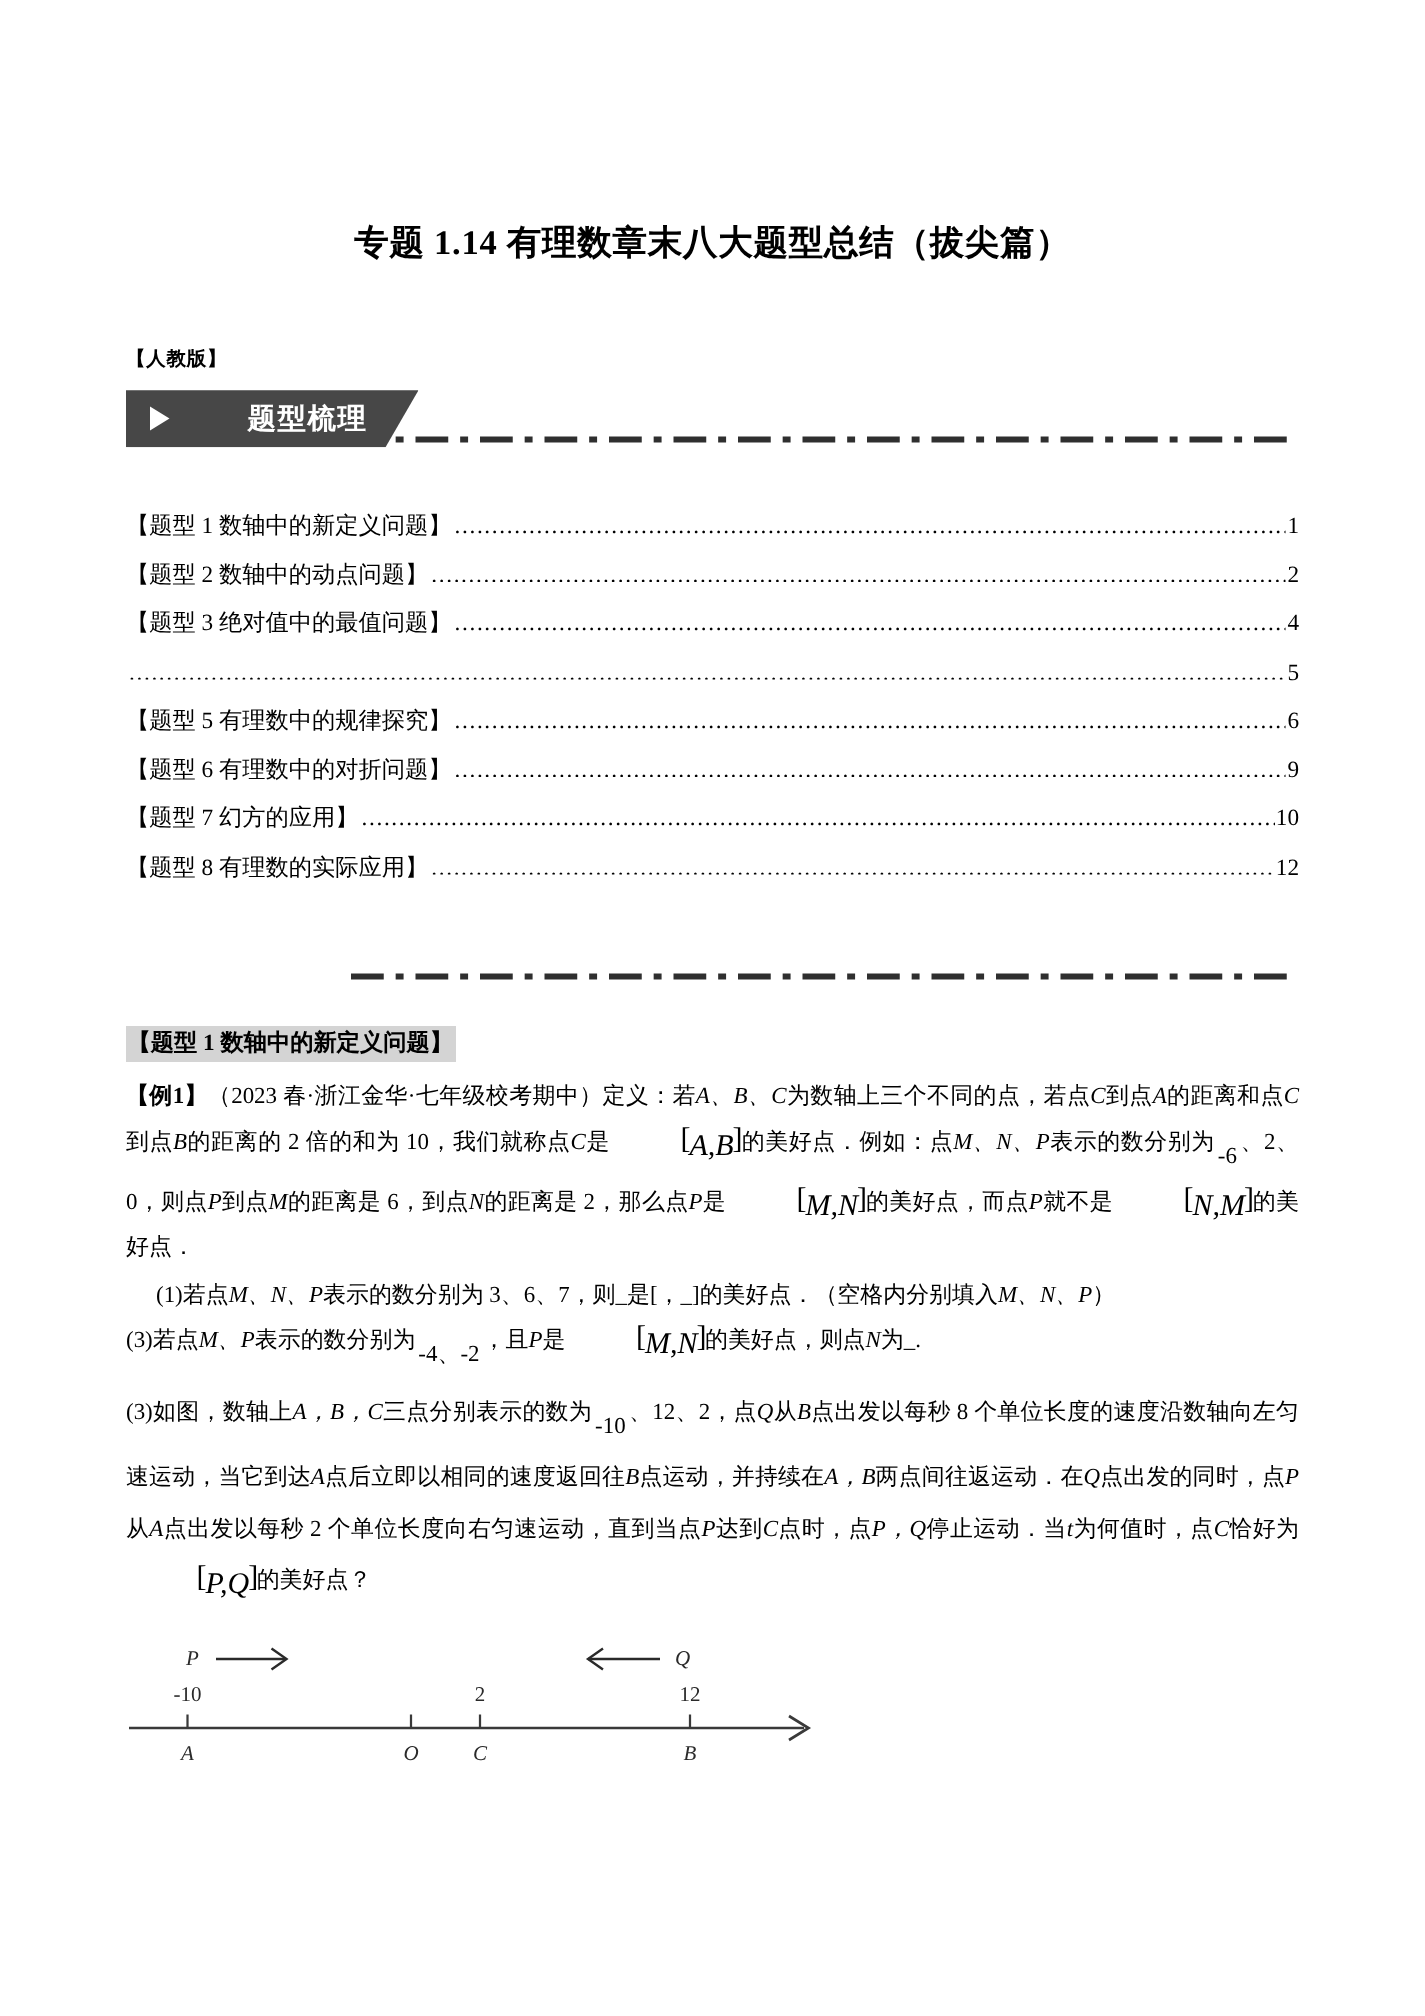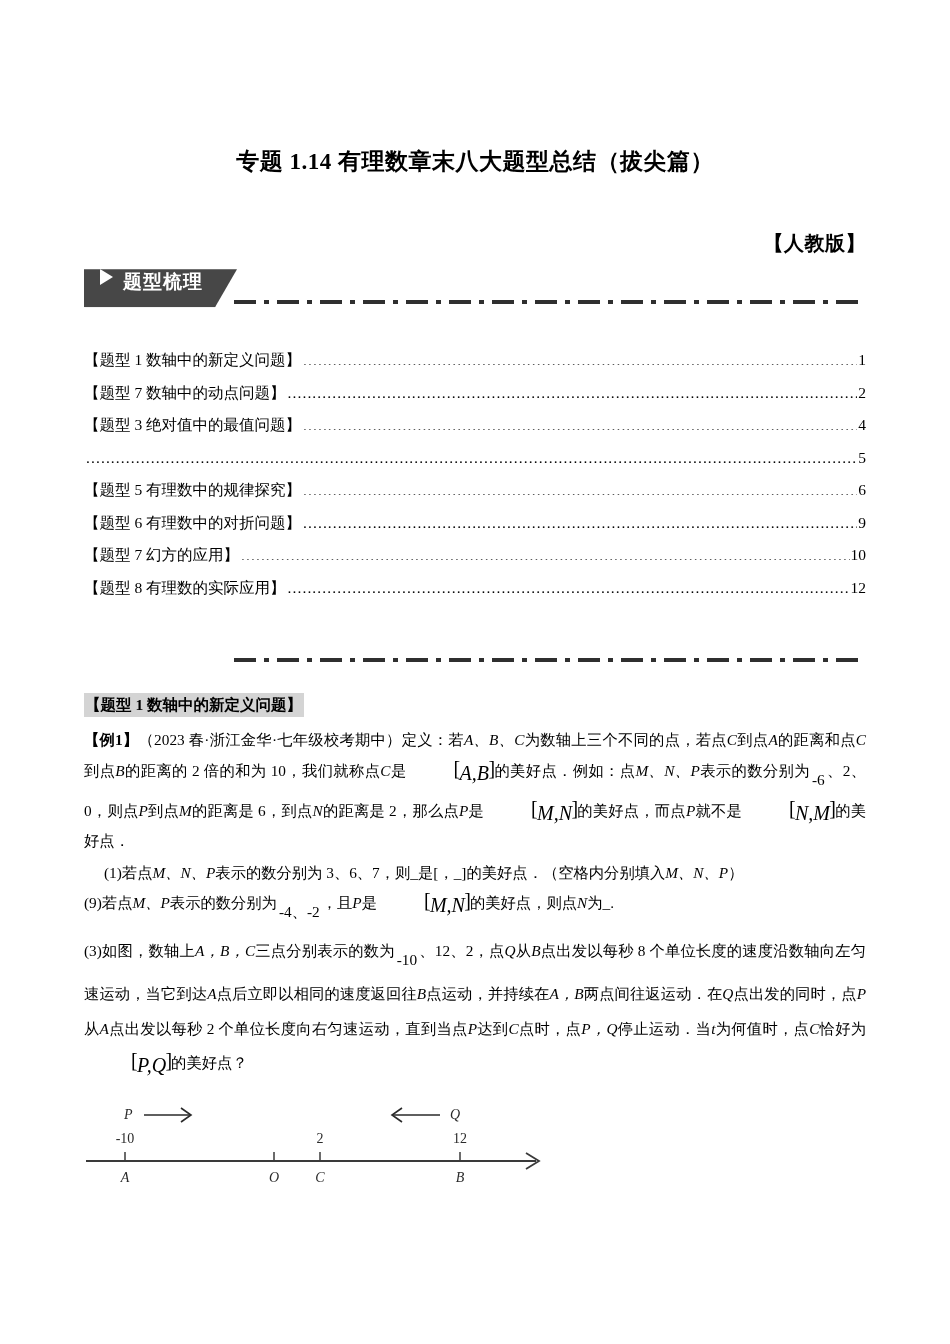--- a/index.html
+++ b/index.html
@@ -36,50 +36,52 @@
     text-align: center;
     font-size: 23px;
     font-weight: bold;
     letter-spacing: 0.5px;
     font-family: "Liberation Serif", "DejaVu Serif", serif;
     line-height: 1.4;
   }
 
   
   .edition {
-    text-align: right;
-    font-size: 20px;
+    text-align: left;
+    font-size: 13px;
     font-weight: bold;
     margin-top: 52px;
     letter-spacing: 0.5px;
   }
 
   
   .section-head {
     position: relative;
     height: 42px;
     margin-top: 12px;
   }
   .badge {
     position: absolute;
     left: 0;
     top: 0;
     height: 38px;
     display: flex;
+    align-items: center;
     padding: 0 34px 0 16px;
     background: #474747;
     color: #ffffff;
     font-size: 19px;
     font-weight: bold;
     font-family: "Liberation Sans", "DejaVu Sans", sans-serif;
     letter-spacing: 1px;
     -webkit-clip-path: polygon(0 0, 100% 0, calc(100% - 22px) 100%, 0 100%);
     clip-path: polygon(0 0, 100% 0, calc(100% - 22px) 100%, 0 100%);
     box-shadow: 0 2px 3px rgba(0,0,0,0.25);
     z-index: 2;
+    gap: 42px;
   }
   .badge .tri {
     width: 0;
     height: 0;
     border-left: 13px solid #ffffff;
     border-top: 8px solid transparent;
     border-bottom: 8px solid transparent;
     margin-right: 10px;
     flex: 0 0 auto;
   }
@@ -215,21 +217,21 @@
     
     <div class="toc">
 
       <div class="toc-row">
         <span class="toc-label">【题型 1  数轴中的新定义问题】</span>
         <span class="toc-dots"></span>
         <span class="toc-page">1</span>
       </div>
 
       <div class="toc-row">
-        <span class="toc-label">【题型 7  数轴中的动点问题】</span>
+        <span class="toc-label">【题型 2  数轴中的动点问题】</span>
         <span class="toc-dots"></span>
         <span class="toc-page">2</span>
       </div>
 
       <div class="toc-row">
         <span class="toc-label">【题型 3  绝对值中的最值问题】</span>
         <span class="toc-dots"></span>
         <span class="toc-page">4</span>
       </div>
 
@@ -277,21 +279,21 @@
       <span class="b">【例1】</span><span>（2023 春·浙江金华·七年级校考期中）</span><span>定义：若</span><span class="it">A、B、C</span><span>为数轴上三个不同的点，若点</span><span class="it">C</span><span>到点</span><span class="it">A</span><span>的距离和点</span><span class="it">C</span><span>到点</span><span class="it">B</span><span>的距离的 2 倍的和为 10，我们就称点</span><span class="it">C</span><span>是</span><span class="mbr">A,B</span><span>的美好点．例如：点</span><span class="it">M、N、P</span><span>表示的数分别为</span><span class="mnum">-6</span><span>、2、0，则点</span><span class="it">P</span><span>到点</span><span class="it">M</span><span>的距离是 6，到点</span><span class="it">N</span><span>的距离是 2，那么点</span><span class="it">P</span><span>是</span><span class="mbr">M,N</span><span>的美好点，而点</span><span class="it">P</span><span>就不是</span><span class="mbr">N,M</span><span>的美好点．</span>
     </p>
 
     
     <p class="para" style="margin-top:4px;margin-left:20px;">
       <span>(1)若点</span><span class="it">M、N、P</span><span>表示的数分别为 3、6、7，则_是[，_]的美好点．（空格内分别填入</span><span class="it">M、N、P</span><span>）</span>
     </p>
 
     
     <p class="para mid" style="margin-top:4px;">
-      <span>(9)若点</span><span class="it">M、P</span><span>表示的数分别为</span><span class="mnum">-4、-2</span><span>，且</span><span class="it">P</span><span>是</span><span class="mbr">M,N</span><span>的美好点，则点</span><span class="it">N</span><span>为_.</span>
+      <span>(3)若点</span><span class="it">M、P</span><span>表示的数分别为</span><span class="mnum">-4、-2</span><span>，且</span><span class="it">P</span><span>是</span><span class="mbr">M,N</span><span>的美好点，则点</span><span class="it">N</span><span>为_.</span>
     </p>
 
     
     <p class="para tall" style="margin-top:6px;">
       <span>(3)如图，数轴上</span><span class="it">A，B，C</span><span>三点分别表示的数为</span><span class="mnum">-10</span><span>、12、2，点</span><span class="it">Q</span><span>从</span><span class="it">B</span><span>点出发以每秒 8 个单位长度的速度</span><span>沿数轴向左匀速运动，当它到达</span><span class="it">A</span><span>点后立即以相同的速度返回往</span><span class="it">B</span><span>点运动，并持续在</span><span class="it">A，B</span><span>两点间往返运</span><span>动．在</span><span class="it">Q</span><span>点出发的同时，点</span><span class="it">P</span><span>从</span><span class="it">A</span><span>点出发以每秒 2 个单位长度向右匀速运动，直到当点</span><span class="it">P</span><span>达到</span><span class="it">C</span><span>点时，点</span><span class="it">P，Q</span><span>停止运动．当</span><span class="it">t</span><span>为何值时，点</span><span class="it">C</span><span>恰好为</span><span class="mbr">P,Q</span><span>的美好点？</span>
     </p>
 
     
     <div class="figure">
       <svg width="470" height="96" viewBox="0 0 470 96">

